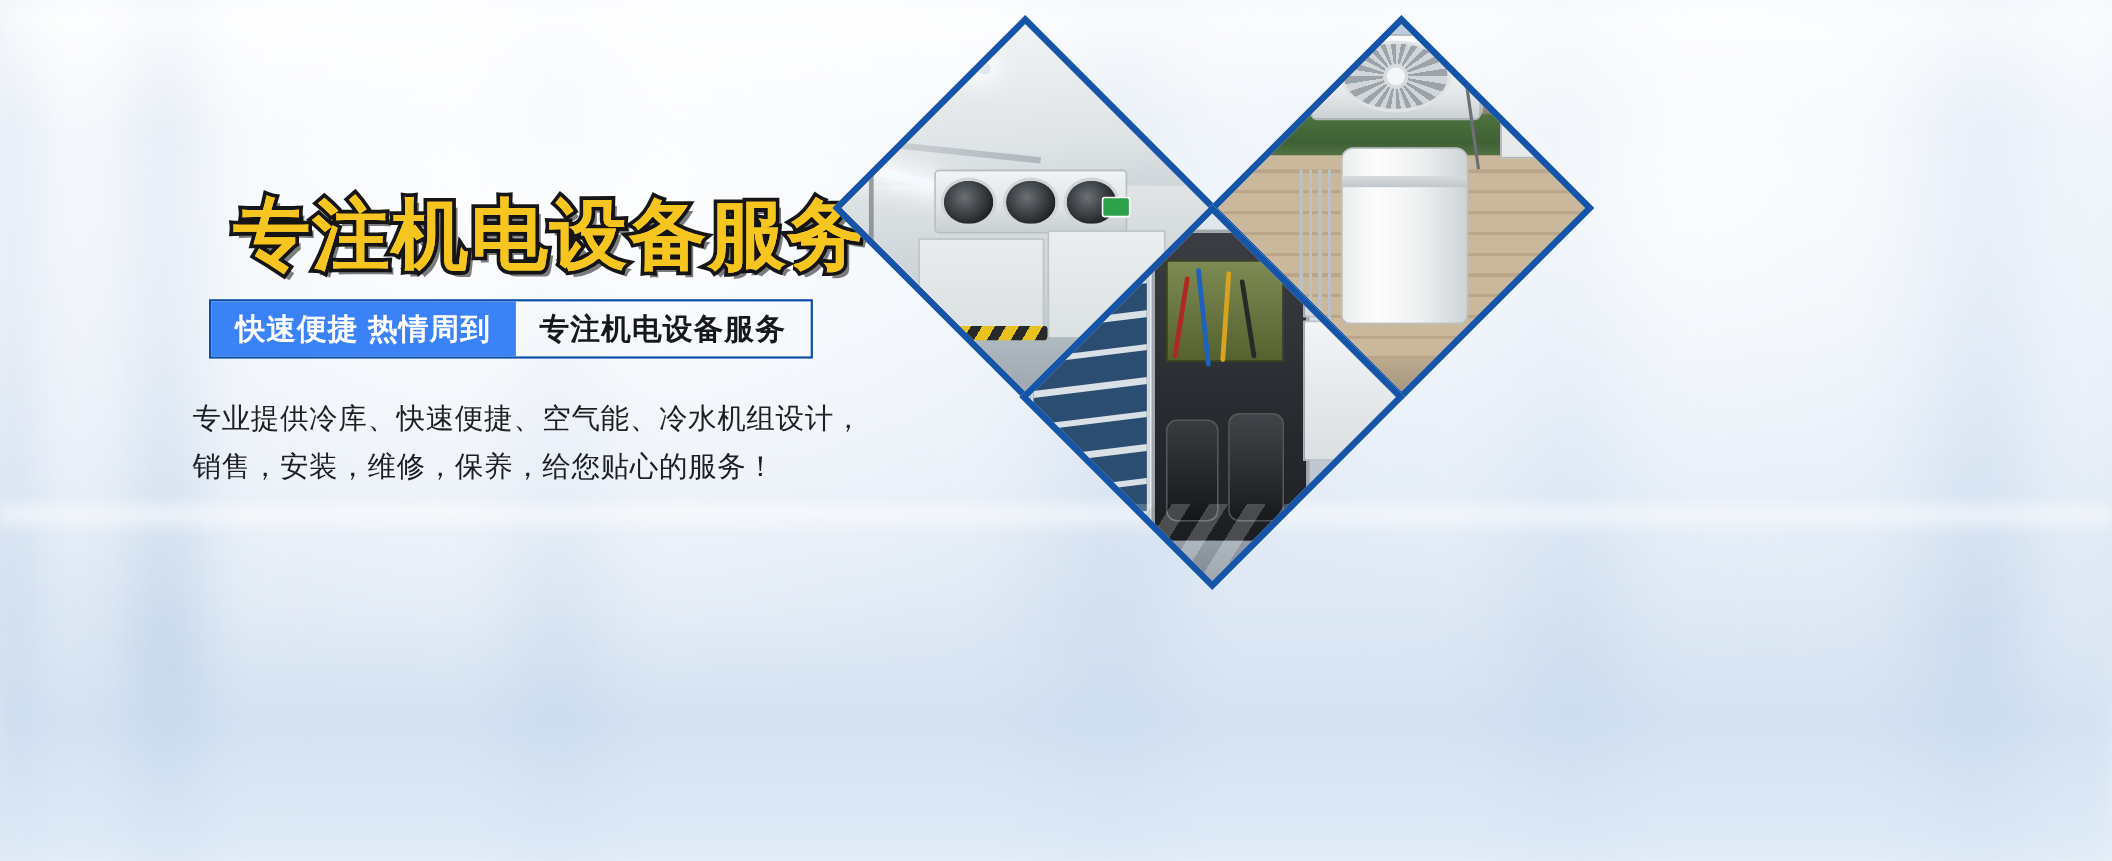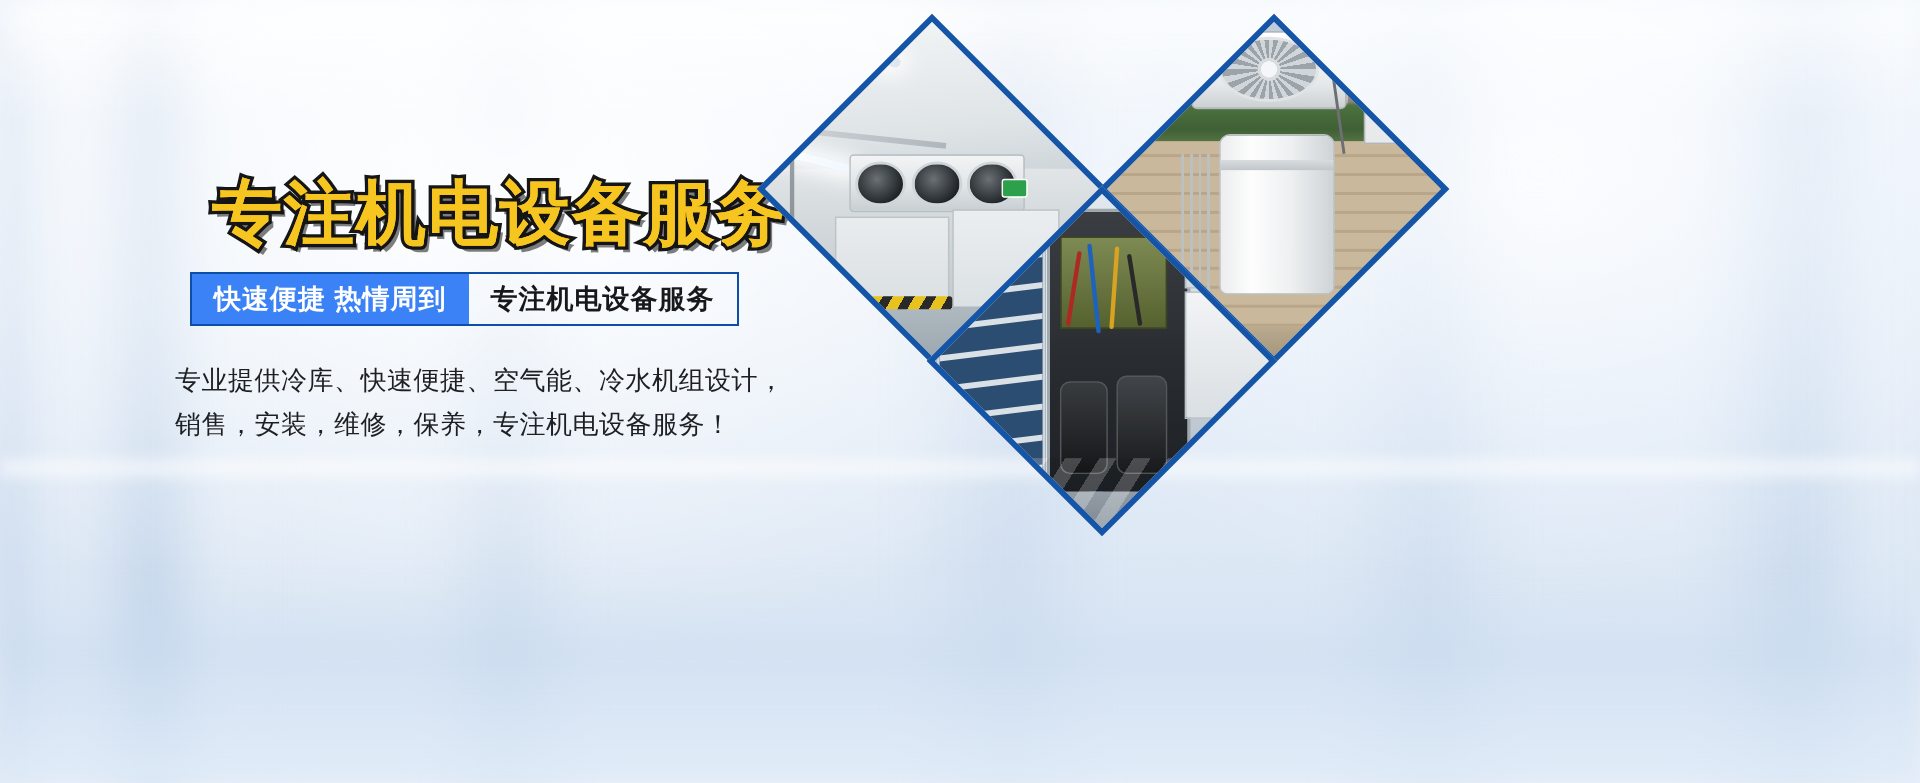--- a/index.html
+++ b/index.html
@@ -360,21 +360,21 @@
     <div class="headline">专注机电设备服务</div>
     <div class="headline-top">专注机电设备服务</div>
 
     <div class="tagrow">
       <div class="tag-blue">快速便捷 热情周到</div>
       <div class="tag-white">专注机电设备服务</div>
     </div>
 
     <div class="para">
       <div>专业提供冷库、快速便捷、空气能、冷水机组设计，</div>
-      <div>销售，安装，维修，保养，专注机电设备服务！</div>
+      <div>销售，安装，维修，保养，给您贴心的服务！</div>
     </div>
   </div>
 
   <div class="cluster">
 
     <div class="dia" id="dia-cold">
       <div class="inner">
         <div class="cold">
           <div class="ceiling"></div>
           <div class="lamp"></div>

